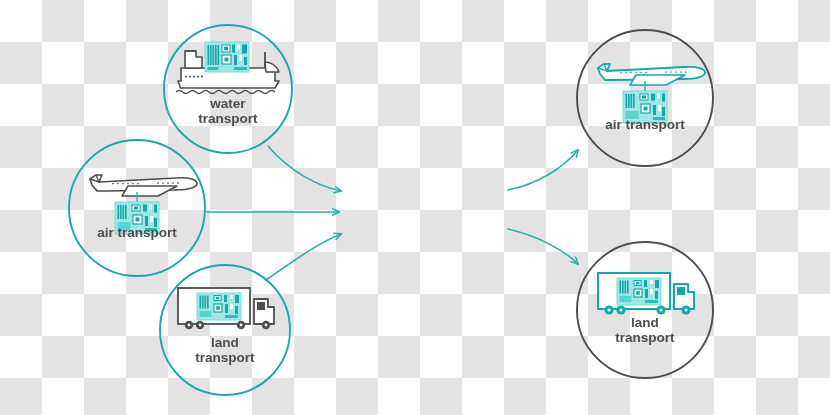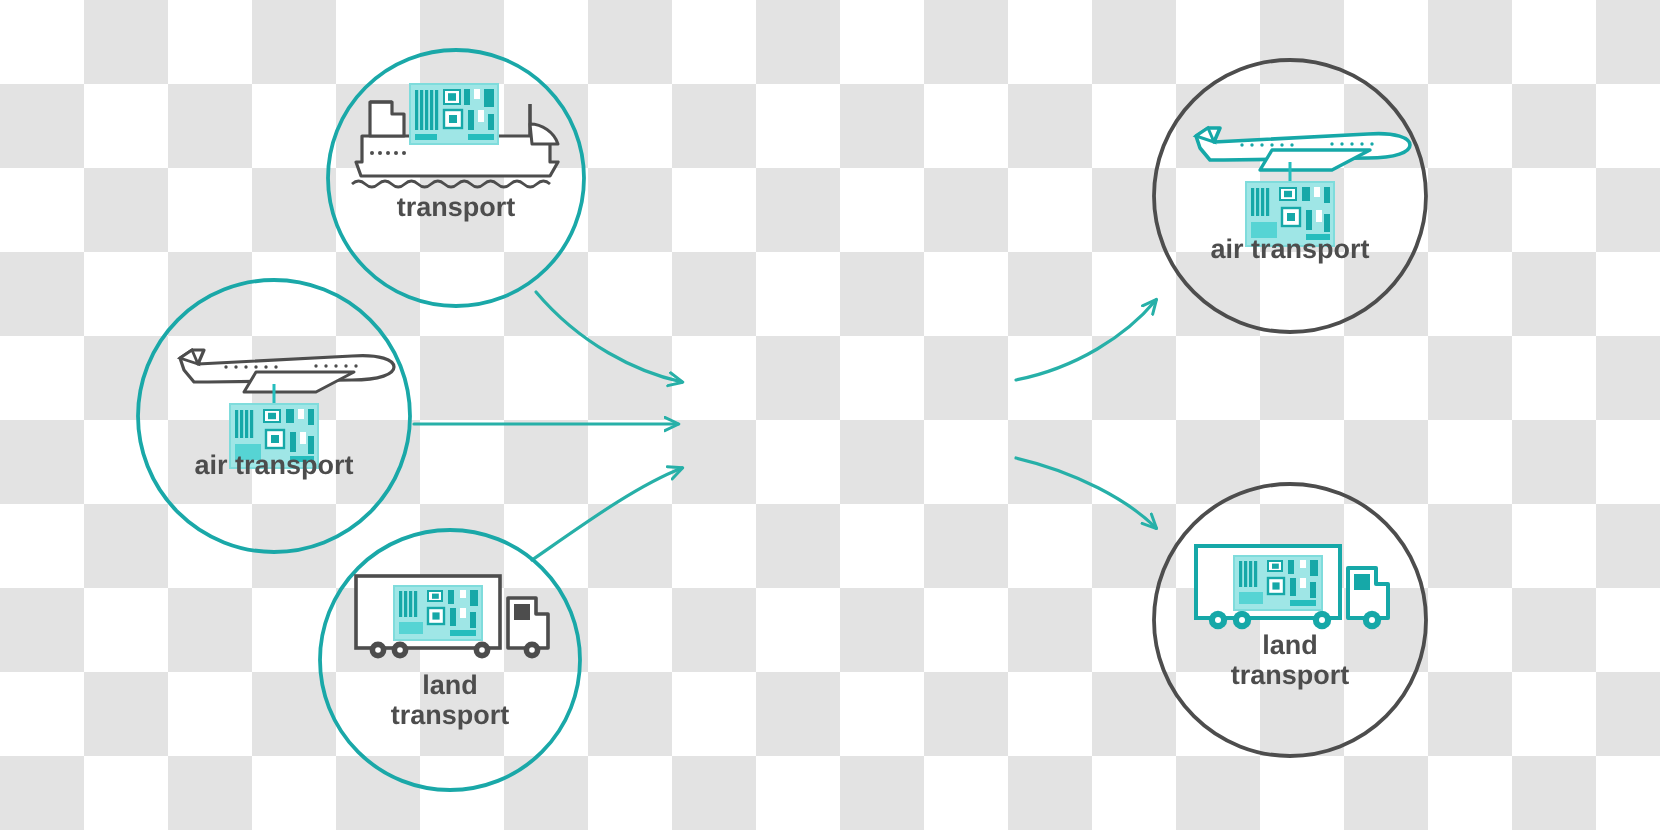--- a/index.html
+++ b/index.html
@@ -105,20 +105,21 @@
           <rect x="29" y="13" width="3" height="10" fill="#16a8a8"></rect>
           <rect x="34" y="13" width="3" height="6" fill="#ffffff"></rect>
           <rect x="39" y="15" width="3" height="8" fill="#16a8a8"></rect>
           <rect x="29" y="25" width="13" height="3" fill="#25bdbd"></rect>
           <rect x="0" y="0" width="44" height="30" fill="none" stroke="#7fdcdc" stroke-width="1"></rect>
         </g>
       </g>
 
       <foreignObject x="158" y="96" width="140" height="40">
         <div xmlns="http://www.w3.org/1999/xhtml" style="text-align:center;font-family:'Liberation Sans',sans-serif;font-weight:bold;font-size:13.5px;line-height:15px;color:#4d4d4d;">
+          <div>water</div>
           <div>transport</div>
         </div>
       </foreignObject>
     </g>
 
     <g>
       <circle cx="137" cy="208" r="68" fill="none" stroke="#1aa8a8" stroke-width="1.9"></circle>
 
       <g>
 

